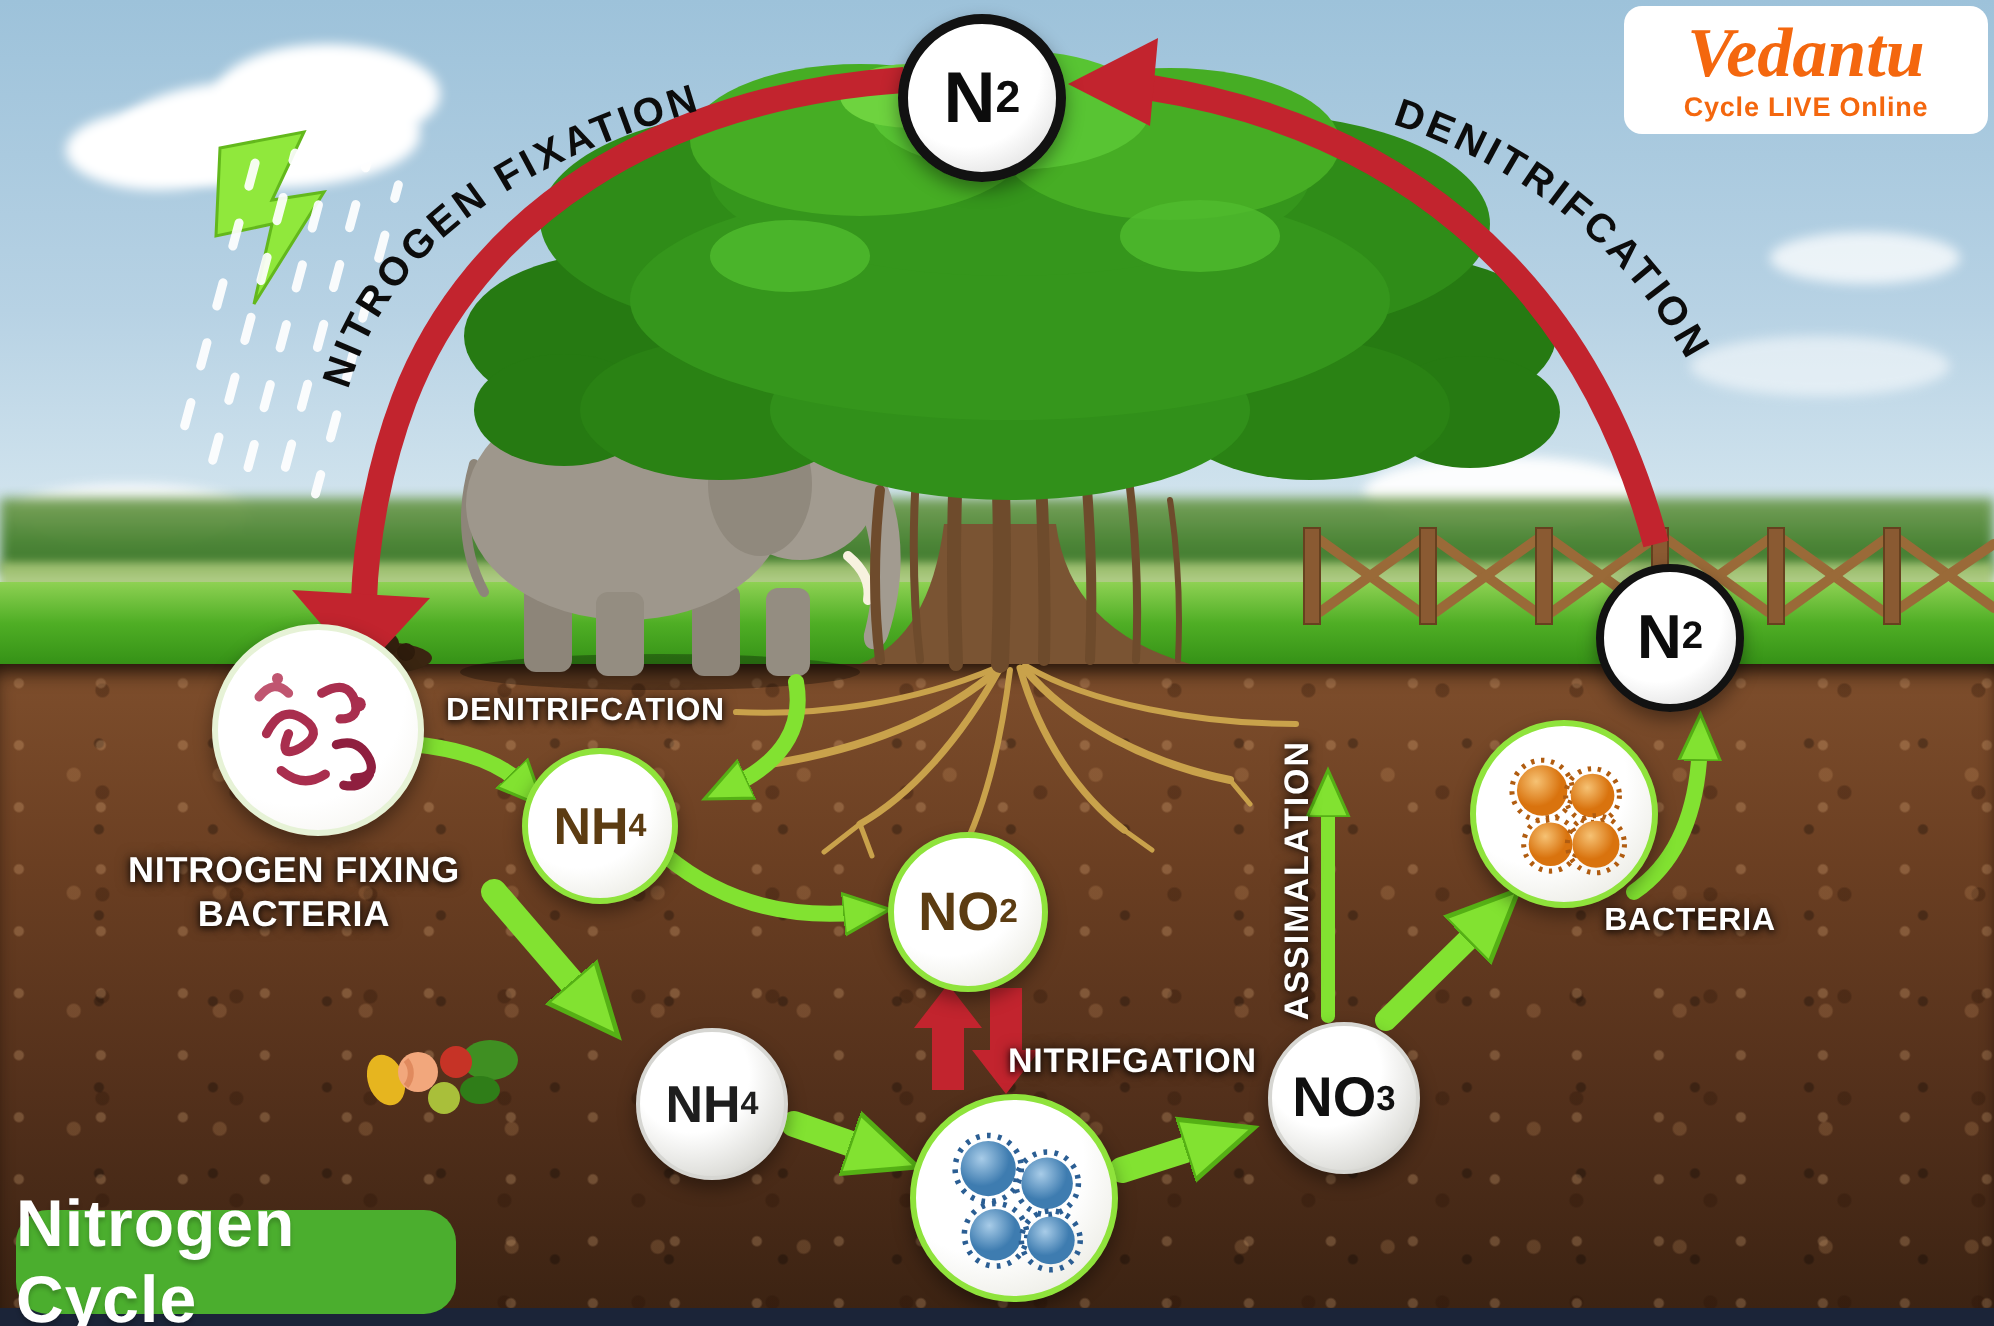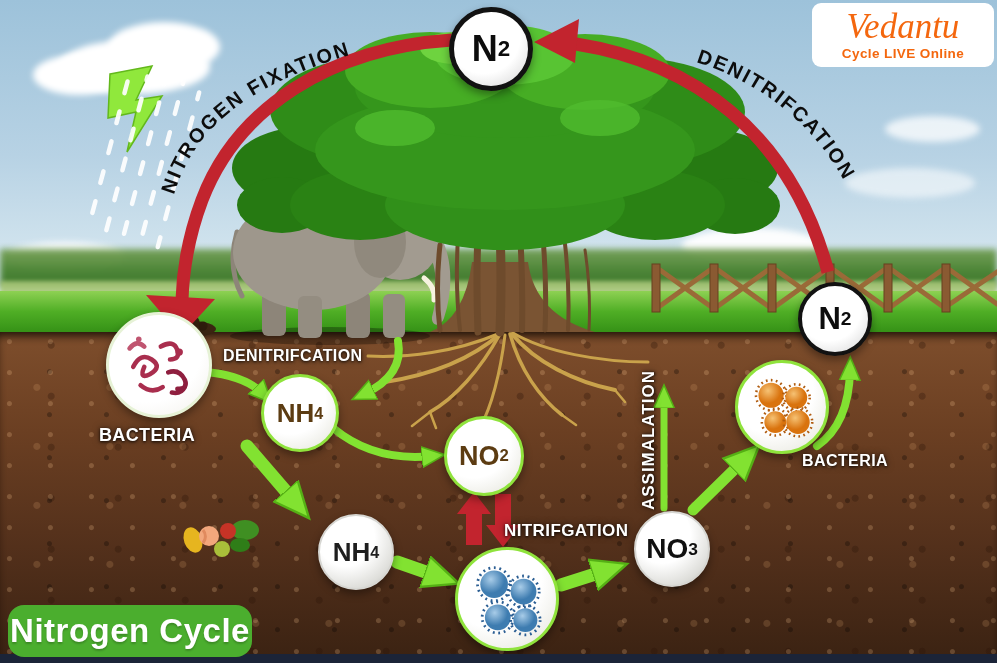--- a/index.html
+++ b/index.html
@@ -41,27 +41,27 @@
   .t-brown{color:#5c3c12;}
   .t-black{color:#0c0c0c;}
 
   
   .lbl{position:absolute;color:#fff;font-weight:bold;z-index:16;letter-spacing:.4px;
        text-shadow:0 1px 3px rgba(0,0,0,.85),0 0 7px rgba(0,0,0,.55);}
   .center{text-align:center;}
   .vert{transform:rotate(-90deg);transform-origin:center;}
 
   
-  .badge{left:8px;top:605px;width:244px;height:52px;background:#4bae2e;border-radius:16px;
+  .badge{left:8px;top:605px;width:220px;height:52px;background:#4bae2e;border-radius:16px;
          display:flex;align-items:center;justify-content:center;z-index:32;}
   .badge span{color:#fff;font-weight:bold;font-size:33px;letter-spacing:.5px;
               text-shadow:0 2px 2px rgba(0,0,0,.2);}
   .logo{left:812px;top:3px;width:182px;height:64px;background:#fff;border-radius:9px;z-index:32;
         display:flex;flex-direction:column;align-items:center;justify-content:center;line-height:1;}
-  .logo .brand{font-family:"Liberation Serif",serif;font-style:italic;font-weight:normal;
+  .logo .brand{font-family:"Liberation Serif",serif;font-style:italic;font-weight:bold;
                font-size:35px;color:#f4670e;}
   .logo .tagline{font-size:13.5px;font-weight:bold;color:#f4670e;margin-top:3px;letter-spacing:.4px;}
 </style>
 </head>
 <body>
 
 <div class="stage">
 
   <div class="abs sky"></div>
   <div class="abs cloud" style="left:58px;top:40px;width:152px;height:54px;"></div>
@@ -315,20 +315,21 @@
         <circle cx="42" cy="68" r="16" fill="none" stroke="#b05c10" stroke-width="3" stroke-dasharray="2 4"></circle>
         <circle cx="69" cy="68" r="14" fill="url(#orgball)"></circle>
         <circle cx="69" cy="68" r="17" fill="none" stroke="#b05c10" stroke-width="3" stroke-dasharray="2 4"></circle>
       </g>
     </svg>
   </div>
 
   <div class="lbl" style="left:223px;top:347px;font-size:16px;">DENITRIFCATION</div>
 
   <div class="lbl center" style="left:36px;top:424px;width:222px;font-size:18px;line-height:22px;">
+    <div>NITROGEN FIXING</div>
     <div>BACTERIA</div>
   </div>
 
   <div class="lbl" style="left:504px;top:521px;font-size:17px;">NITRIFGATION</div>
 
   <div class="lbl vert center" style="left:560px;top:430px;width:178px;font-size:17px;letter-spacing:1px;">ASSIMALATION</div>
 
   <div class="lbl center" style="left:752px;top:449px;width:186px;font-size:16px;line-height:23px;">
     <div>BACTERIA</div>
   </div>

